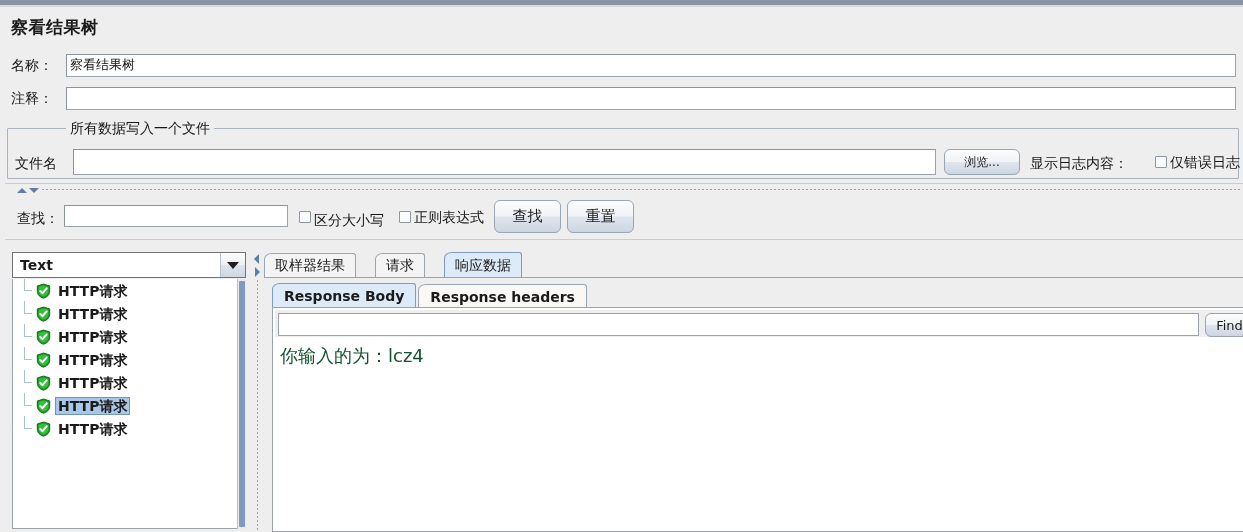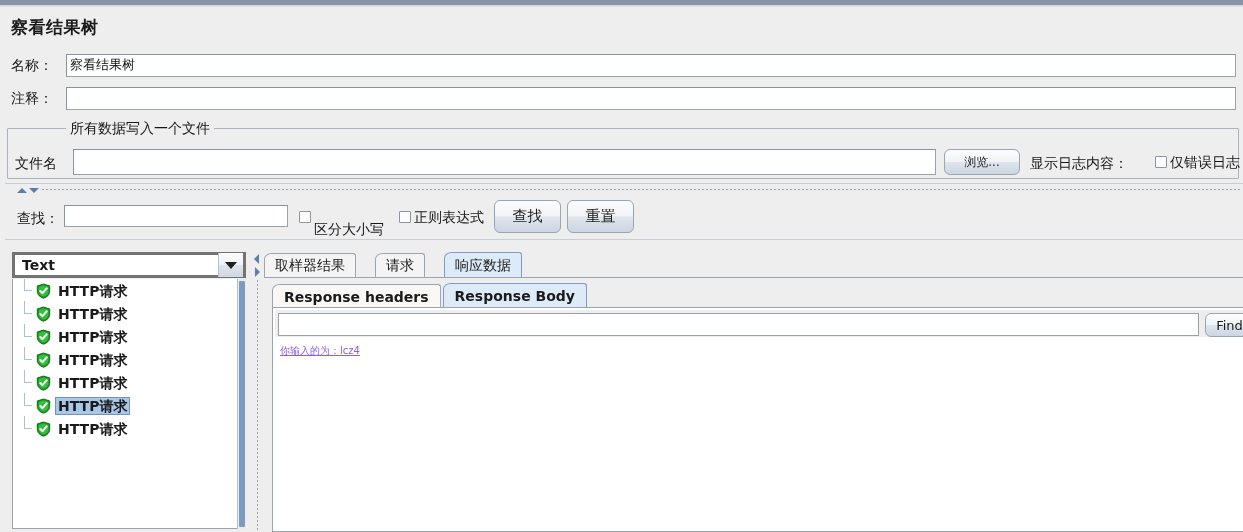--- a/index.html
+++ b/index.html
@@ -143,21 +143,21 @@
   
   .searchrow {
     position: absolute; left: 5px; top: 194px;
     width: 1238px; height: 46px;
     background: #eeeeee;
     border-bottom: 1px solid #c9ced5;
   }
   .sr-lbl  { left: 17px; top: 210px; }
   .sr-in   { left: 64px; top: 205px; width: 224px; height: 22px; }
   .cb-case   { left: 299px; top: 211px; }
-  .cb-case-l { left: 314px; top: 221px; }
+  .cb-case-l { left: 314px; top: 212px; }
   .cb-regex   { left: 399px; top: 211px; }
   .cb-regex-l { left: 414px; top: 209px; }
   .btn-find  { left: 494px; top: 200px; width: 67px; height: 33px; font-size: 15px; }
   .btn-reset { left: 567px; top: 200px; width: 67px; height: 33px; font-size: 15px; }
 
   
   .lower {
     position: absolute; left: 0px; top: 241px;
     width: 1243px; height: 291px;
     background: #eeeeee;
@@ -166,21 +166,21 @@
   
   .treepanel {
     position: absolute; left: 7px; top: 7px;
     width: 243px; height: 284px;
     background: #eeeeee;
   }
   .combo {
     position: absolute; left: 5px; top: 4px;
     width: 234px; height: 26px;
     background: #ffffff;
-    border: 3px solid #737373;
+    border: 1px solid #737373;
     display: flex; align-items: center;
   }
   .combo-text {
     flex: 1;
     padding-left: 7px;
     font-size: 14px; font-weight: bold; color: #1a1a1a;
     white-space: nowrap; overflow: hidden;
   }
   .combo-arrow {
     width: 25px; height: 24px;
@@ -349,23 +349,22 @@
     background: #ffffff;
     border: 1px solid #9aa3ad;
   }
   .btn-findsm {
     position: absolute; left: 930px; top: 3px;
     width: 49px; height: 24px;
     font-size: 13px;
   }
   .bodytext {
     position: absolute; left: 7px; top: 36px;
-    font-size: 10px; color: #8b5cf6;
-    white-space: nowrap;
-    text-decoration: underline;
+    font-size: 18px; color: #14532d;
+    white-space: nowrap;
   }
 
   
   .vsb {
     position: absolute;
     width: 9px;
     background: #e9ecef;
     border-left: 1px solid #b9bfc7;
   }
   .vsb-thumb {
@@ -504,22 +503,22 @@
     </div>
 
     <div class="rightpanel">
       <div class="tabstrip" id="main-tabs">
           <div class="tab">取样器结果</div>
           <div class="tab">请求</div>
           <div class="tab active">响应数据</div>
         </div>
       <div class="tabline"></div>
       <div class="subtabstrip" id="sub-tabs">
+          <div class="subtab active">Response Body</div>
           <div class="subtab">Response headers</div>
-          <div class="subtab active">Response Body</div>
         </div>
 
       <div class="contentbox">
         <div class="findrow">
           <div class="jtext find-in"></div>
           <div class="jbtn btn-findsm">Find</div>
         </div>
         <div class="bodytext">你输入的为：lcz4</div>
       </div>
     </div>

